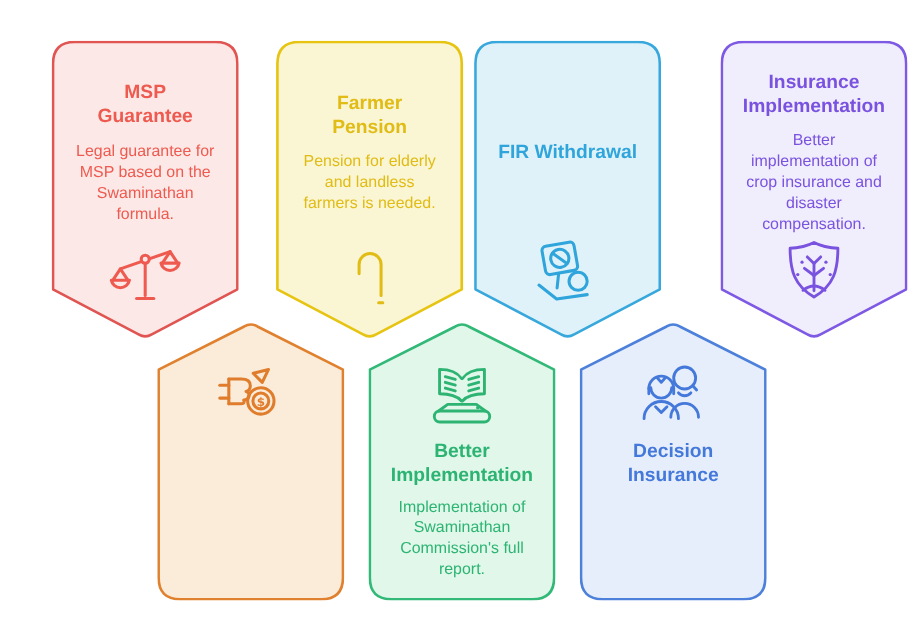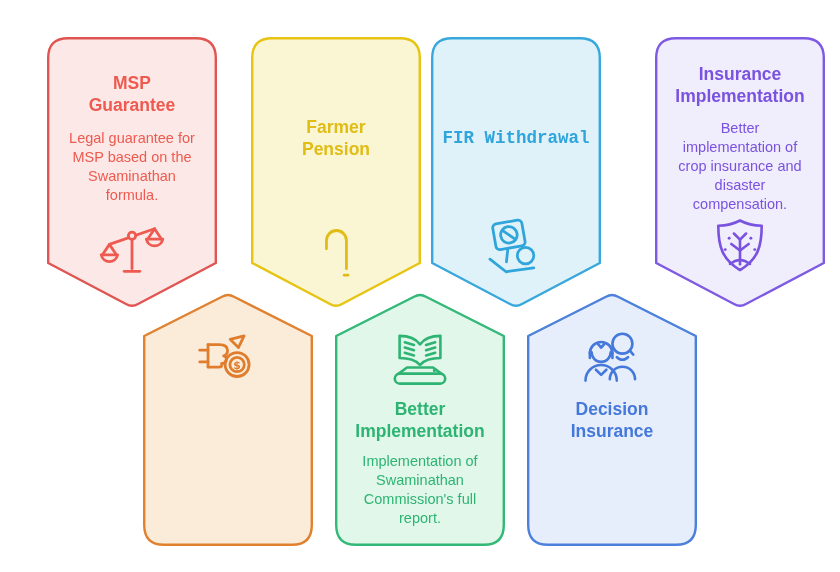--- a/index.html
+++ b/index.html
@@ -8,21 +8,21 @@
     width:840px;height:572px;
     background:#ffffff;
     font-family:"Liberation Sans", sans-serif;
     overflow:hidden;
   }
   .card{position:absolute;width:170px;}
   .card.top{height:274px;}
   .card.bottom{height:254px;}
   .c1{left:47px;top:37px;}
   .c2{left:239px;top:37px;padding-left:24px;}
-  .c3{left:431px;top:37px;font-family:Liberation Mono, monospace;}
+  .c3{left:431px;top:37px;}
   .c4{left:623px;top:37px;margin-left:32px;}
   .c5{left:143px;top:292px;}
   .c6{left:335px;top:292px;}
   .c7{left:527px;top:292px;}
   .shape{position:absolute;left:0;top:0;width:100%;height:100%;}
   .shape path{fill:var(--bg);stroke:var(--border);stroke-width:2.4;stroke-linejoin:round;}
   .content{position:absolute;inset:0;text-align:center;}
   .card.top .text-block{
     position:absolute;left:11px;right:11px;top:26px;height:152px;
     display:flex;flex-direction:column;justify-content:center;gap:12px;
@@ -88,20 +88,23 @@
   </div>
 
   <div class="card top c2" style="--accent: #e0bc15; --border: #e6c411; --bg: #faf5d2;">
     <svg class="shape" viewBox="0 0 170 274" aria-hidden="true">
       <path d="M21 1.2 H149 Q168.8 1.2 168.8 21 V226 L91 267 Q85 270.6 79 267 L1.2 226 V21 Q1.2 1.2 21 1.2 Z"></path>
     </svg>
     <div class="content">
       <div class="text-block">
         <h2 class="title">Farmer
 Pension</h2>
+        <p class="body">Pension for elderly
+and landless
+farmers is needed.</p>
       </div>
       <div class="icon-box">
         <svg class="icon" viewBox="0 0 76 76" fill="none" stroke="var(--accent)" stroke-width="3.2" stroke-linecap="round" stroke-linejoin="round">
           <path d="M27 40 V30.5 A11.5 11.5 0 0 1 50 30.5 V63"></path>
           <path d="M47.5 70.5 H51.8"></path>
         </svg>
       </div>
     </div>
   </div>
 

